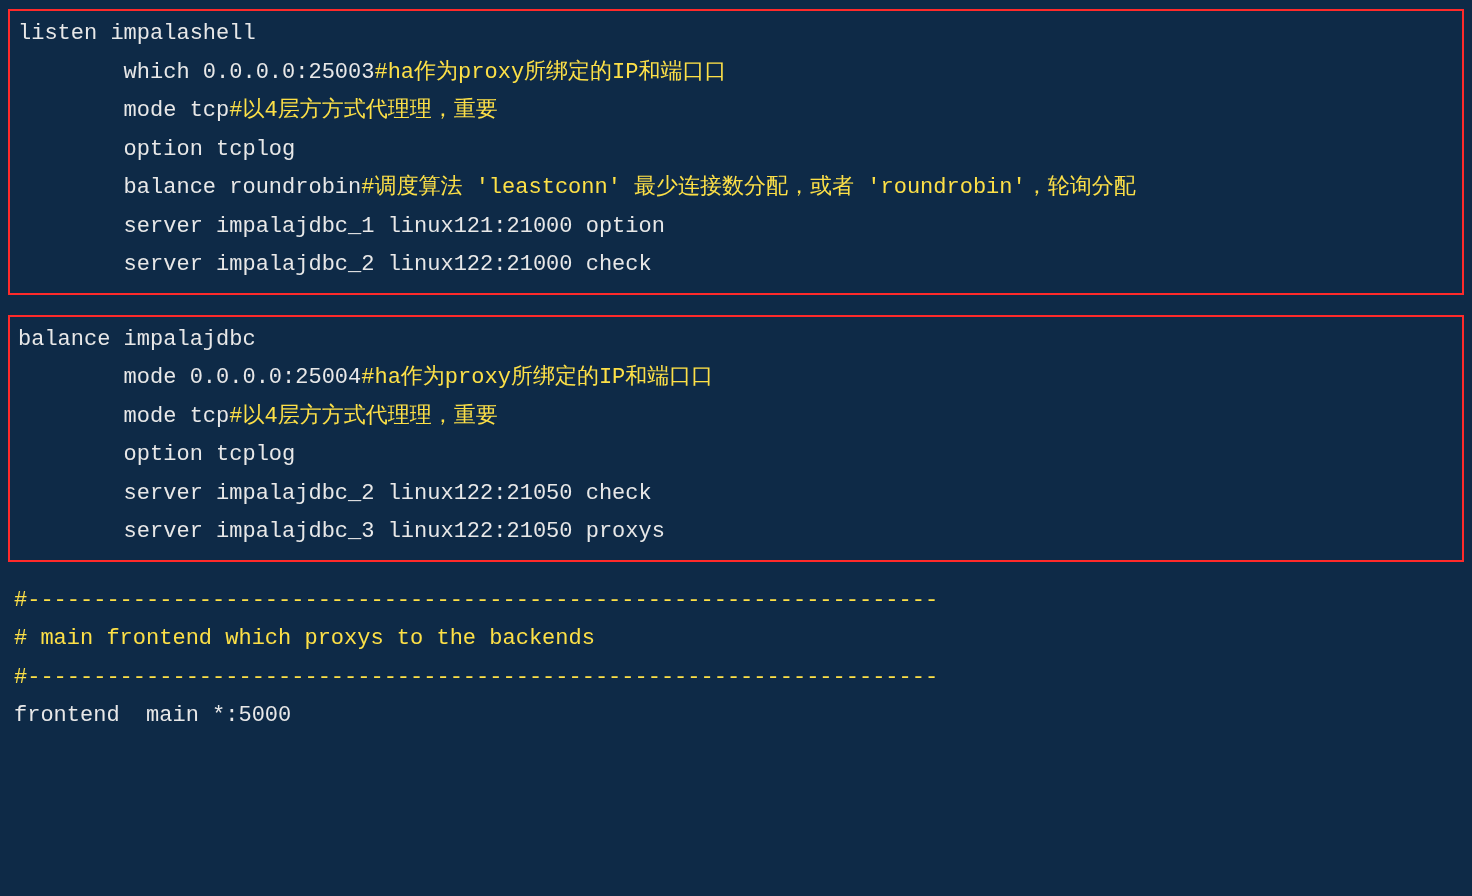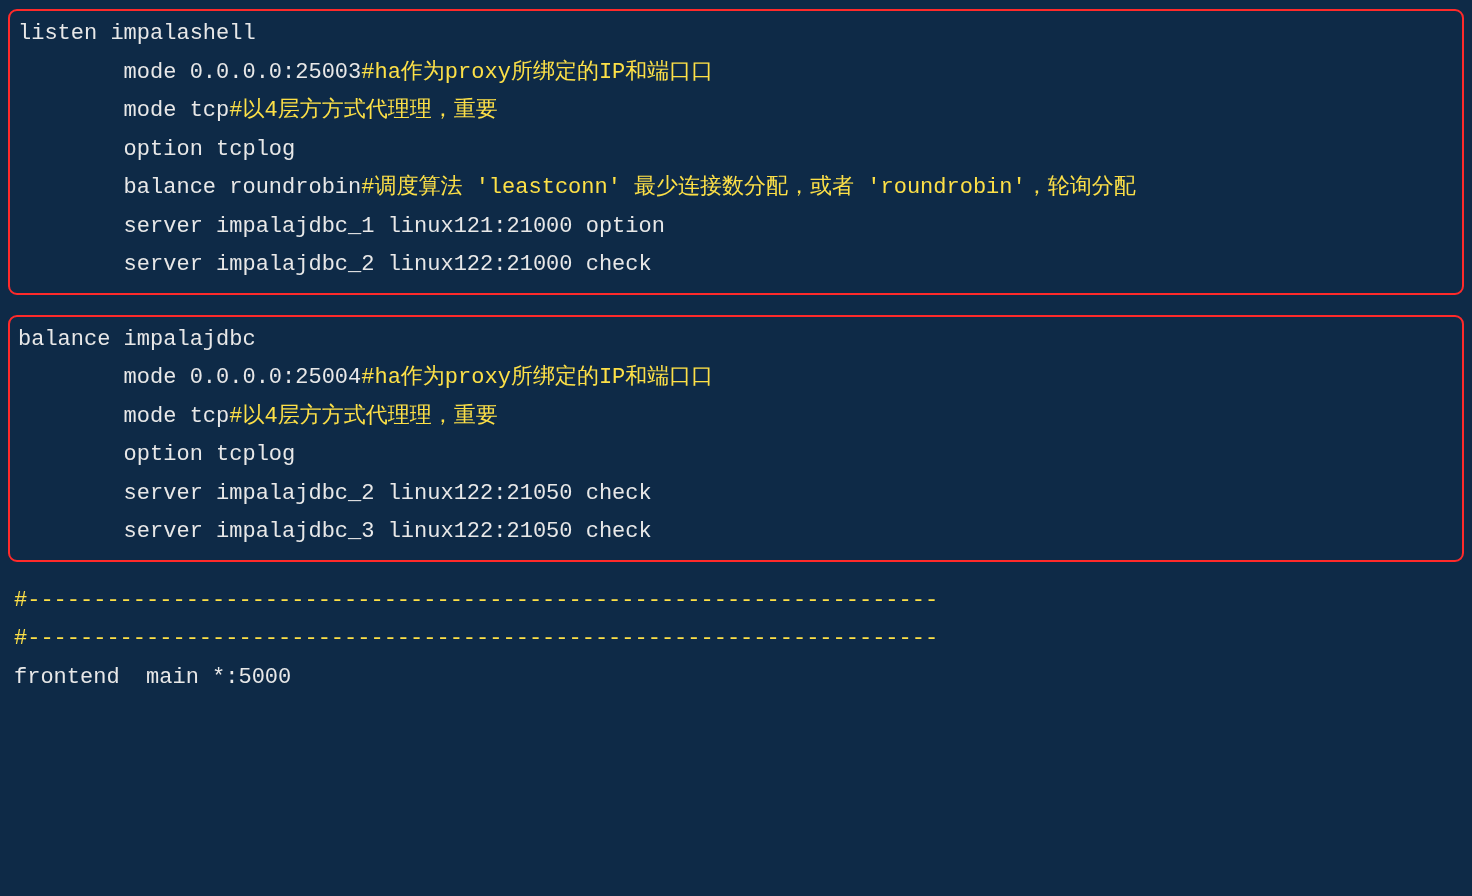--- a/index.html
+++ b/index.html
@@ -1,15 +1,15 @@
 <!DOCTYPE html>
 <html><head>
   <meta charset="utf-8">
   <style>
-    * { margin: 0; padding: 0; box-sizing: border-box; border-radius: 9px; }
+    * { margin: 0; padding: 0; box-sizing: border-box; }
     body {
       background: #0e2a47;
       font-family: Menlo, Monaco, Consolas, "Courier New", monospace;
       font-size: 22px;
       color: #e8e8e8;
       width: 1472px;
       height: 896px;
       line-height: 1.75;
       padding-top: 1px;
       padding-left: 0px;
@@ -23,34 +23,35 @@
     .plain { white-space: pre; }
     .l { color: #e8e8e8; white-space: pre; }
     .c { color: #fde047; white-space: pre; }
     .section { padding-left: 14px; }
   </style>
 </head>
 <body>
 
 <div class="box">
   <div class="plain"><span class="l">listen impalashell</span></div>
-  <div class="plain"><span class="l">        mode 0.0.0.0:25003</span><span class="c">#ha作为proxy所绑定的IP和端口口</span></div>
+  <div class="plain"><span class="l">        which 0.0.0.0:25003</span><span class="c">#ha作为proxy所绑定的IP和端口口</span></div>
   <div class="plain"><span class="l">        mode tcp</span><span class="c">#以4层方方式代理理，重要</span></div>
   <div class="plain"><span class="l">        option tcplog</span></div>
   <div class="plain"><span class="l">        balance roundrobin</span><span class="c">#调度算法 'leastconn' 最少连接数分配，或者 'roundrobin'，轮询分配</span></div>
   <div class="plain"><span class="l">        server impalajdbc_1 linux121:21000 option</span></div>
   <div class="plain"><span class="l">        server impalajdbc_2 linux122:21000 check</span></div>
 </div>
 
 <div class="box">
   <div class="plain"><span class="l">balance impalajdbc</span></div>
   <div class="plain"><span class="l">        mode 0.0.0.0:25004</span><span class="c">#ha作为proxy所绑定的IP和端口口</span></div>
   <div class="plain"><span class="l">        mode tcp</span><span class="c">#以4层方方式代理理，重要</span></div>
   <div class="plain"><span class="l">        option tcplog</span></div>
   <div class="plain"><span class="l">        server impalajdbc_2 linux122:21050 check</span></div>
-  <div class="plain"><span class="l">        server impalajdbc_3 linux122:21050 check</span></div>
+  <div class="plain"><span class="l">        server impalajdbc_3 linux122:21050 proxys</span></div>
 </div>
 
 <div class="section">
   <div class="plain"><span class="c">#---------------------------------------------------------------------</span></div>
+  <div class="plain"><span class="c"># main frontend which proxys to the backends</span></div>
   <div class="plain"><span class="c">#---------------------------------------------------------------------</span></div>
   <div class="plain"><span class="l">frontend  main *:5000</span></div>
 </div>
 
 </body></html>

